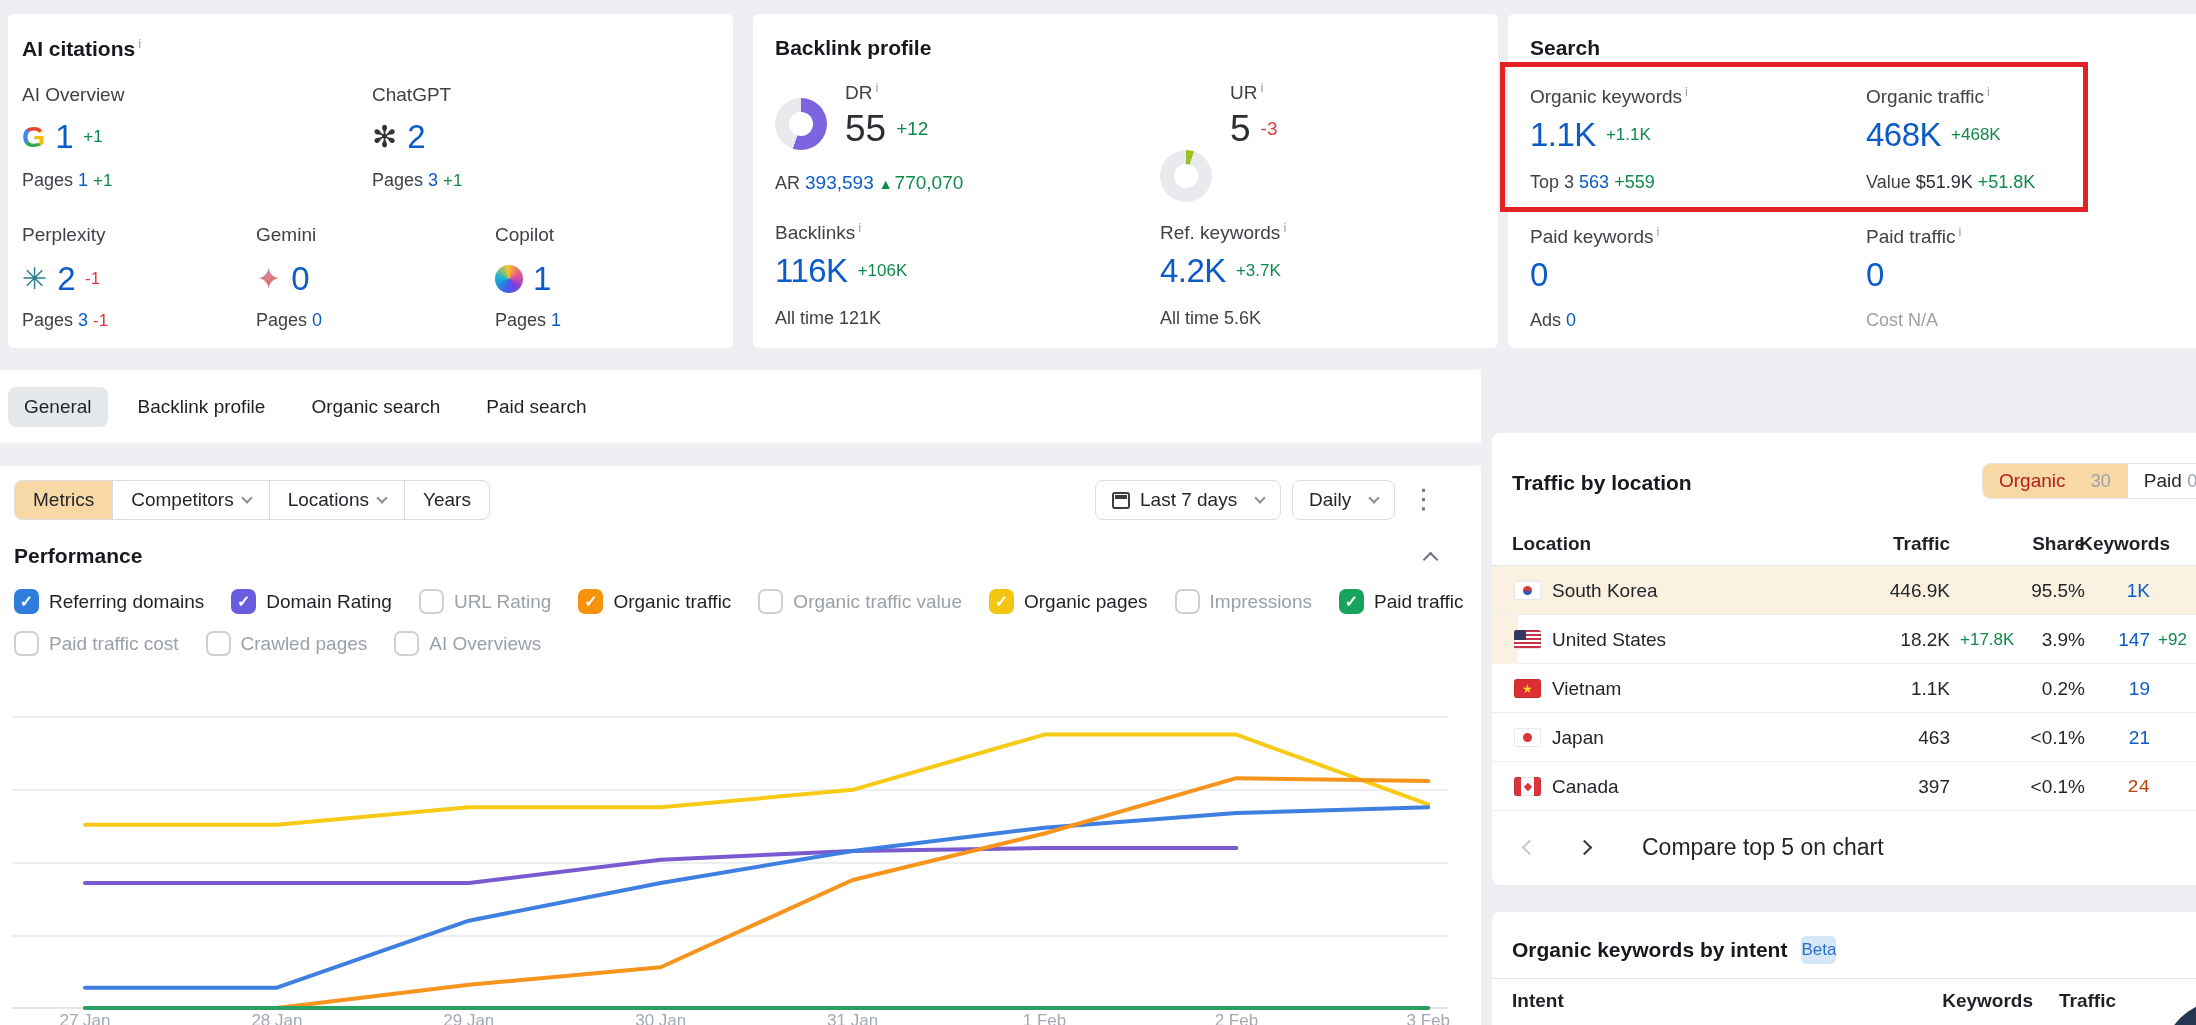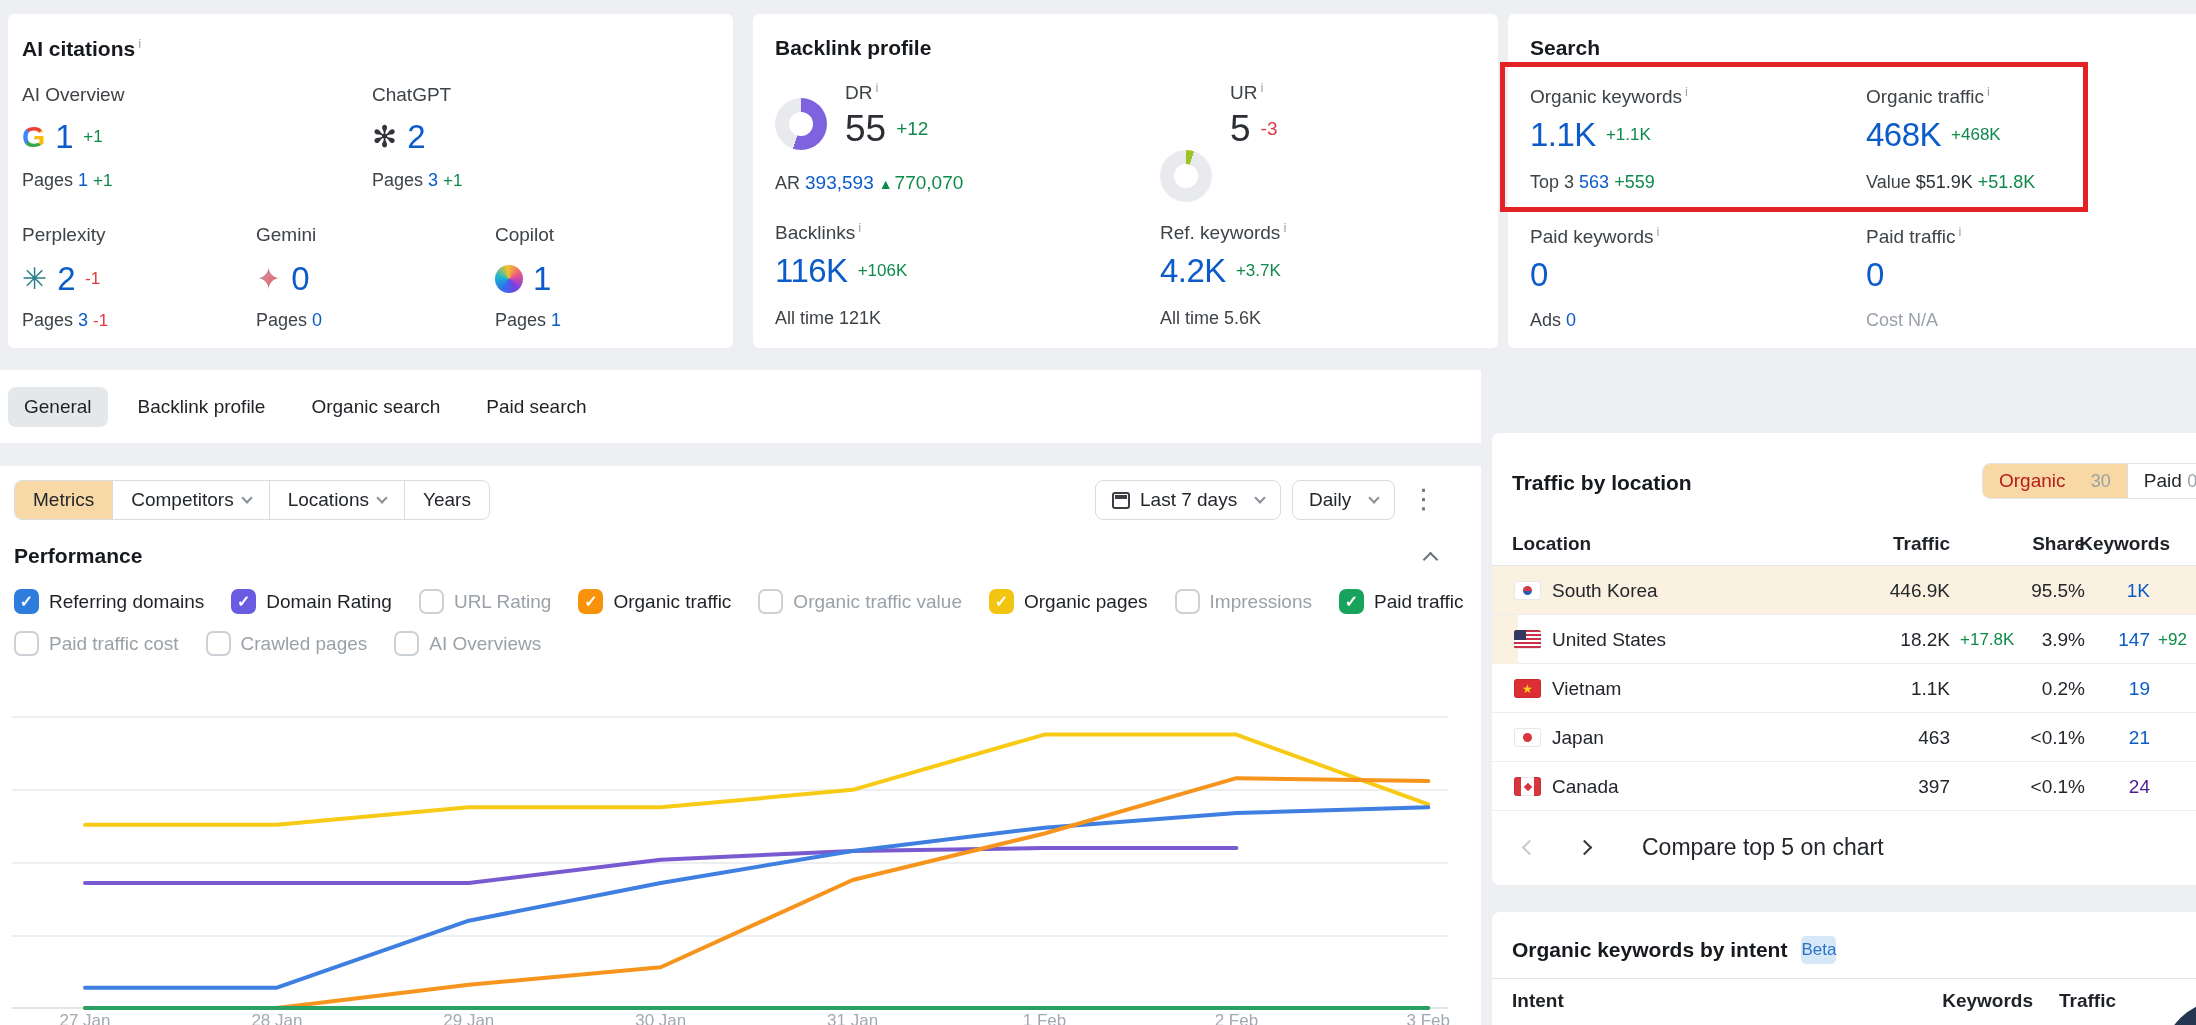--- a/index.html
+++ b/index.html
@@ -380,21 +380,21 @@
       <span class="cell" style="right:111px;">&lt;0.1%</span>
       <span class="cell" style="right:46px; color:#0b5bc9;">21</span>
     </div>
     <div class="trow" style="top:329px;">
       <span class="cell" style="left:22px;">
           <span class="flag ca"></span>
         </span>
       <span class="cell" style="left:60px;">Canada</span>
       <span class="cell" style="right:246px;">397</span>
       <span class="cell" style="right:111px;">&lt;0.1%</span>
-      <span class="cell" style="right:46px; color:#4c1d95;">24</span>
+      <span class="cell" style="right:46px; color:#c2410c;font-family:Liberation Mono, monospace;">24</span>
     </div>
 
     <div class="abs" style="left:0; top:392px; width:704px; height:44px; display:flex; align-items:center;">
       <span class="page-chv left" style="margin-left:32px;"></span>
       <span class="page-chv right" style="margin-left:44px;"></span>
       <span style="margin-left:52px; font-size:23px; color:#23272c; cursor:pointer;">Compare top 5 on chart</span>
     </div>
   </div>
 
   <div class="panel" style="left:1492px; top:912px; width:704px; height:113px; overflow:hidden; border-radius:8px 0 0 0;">

